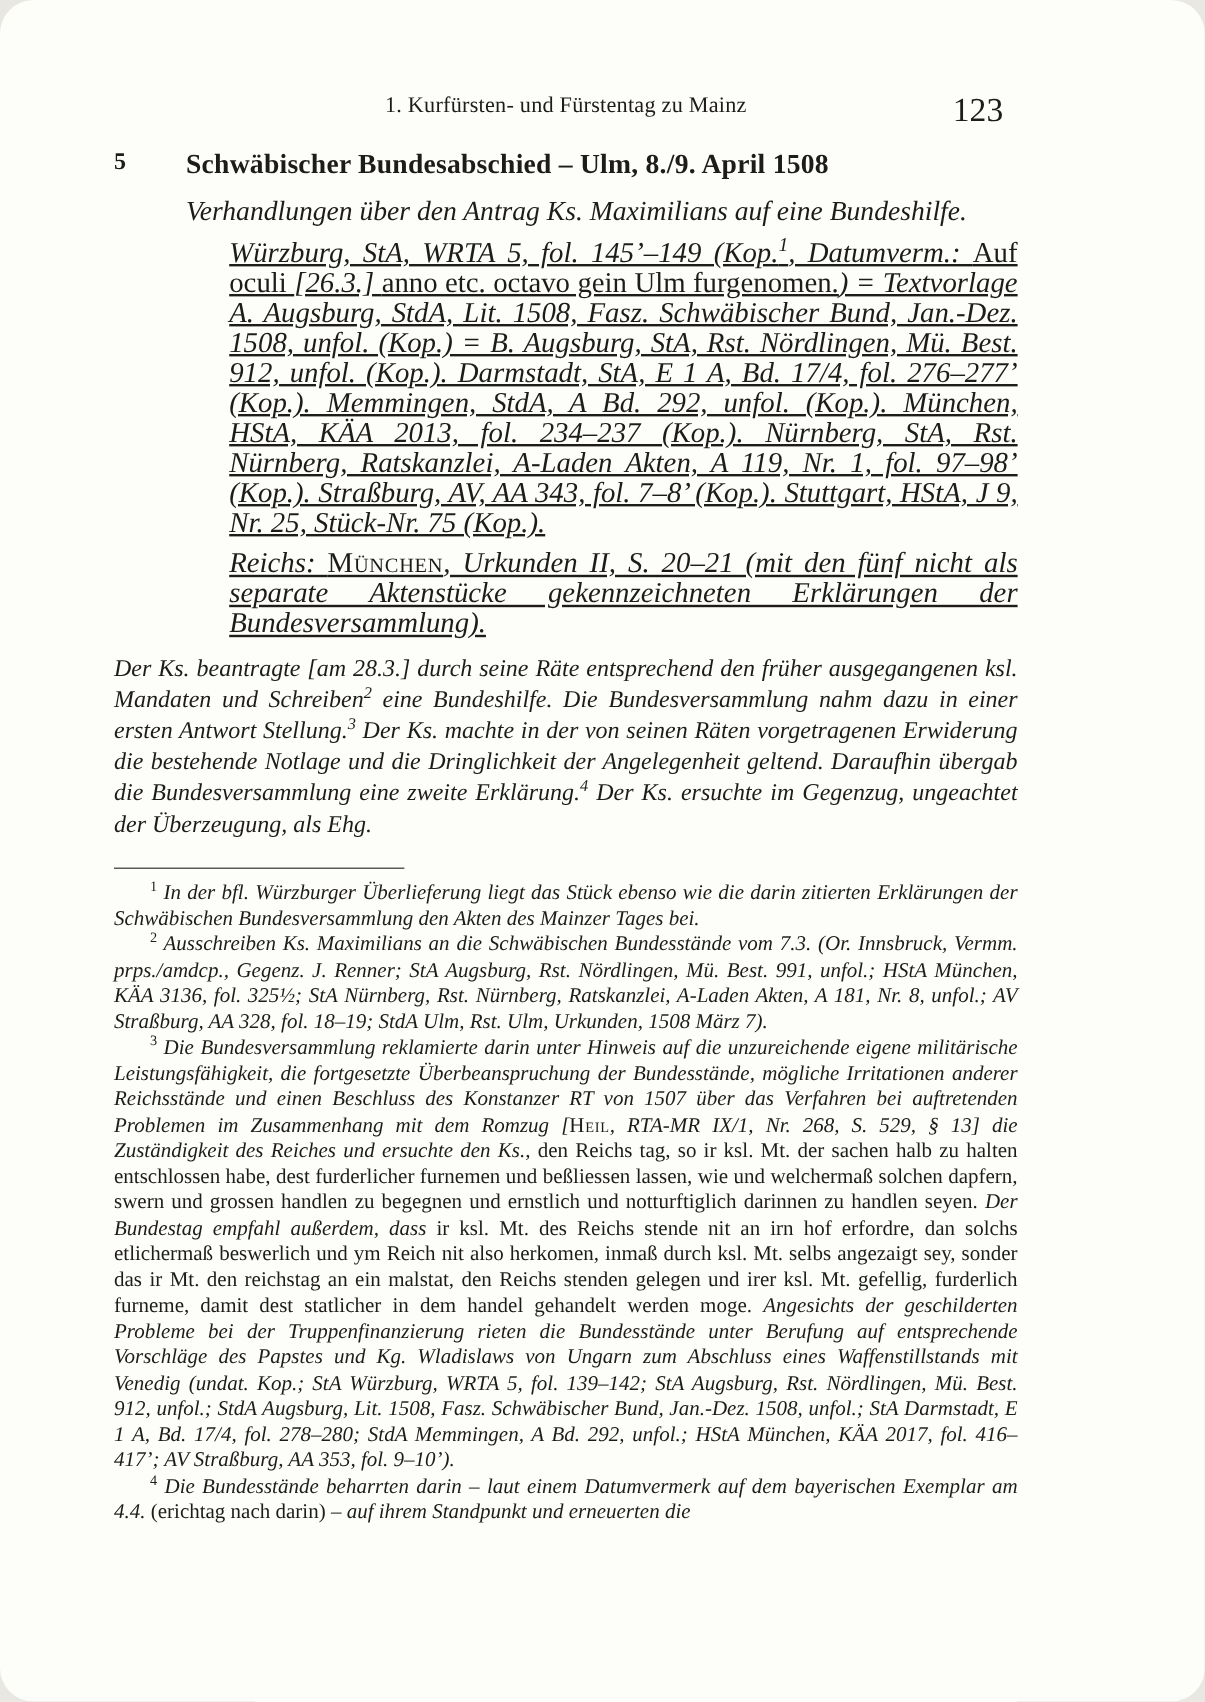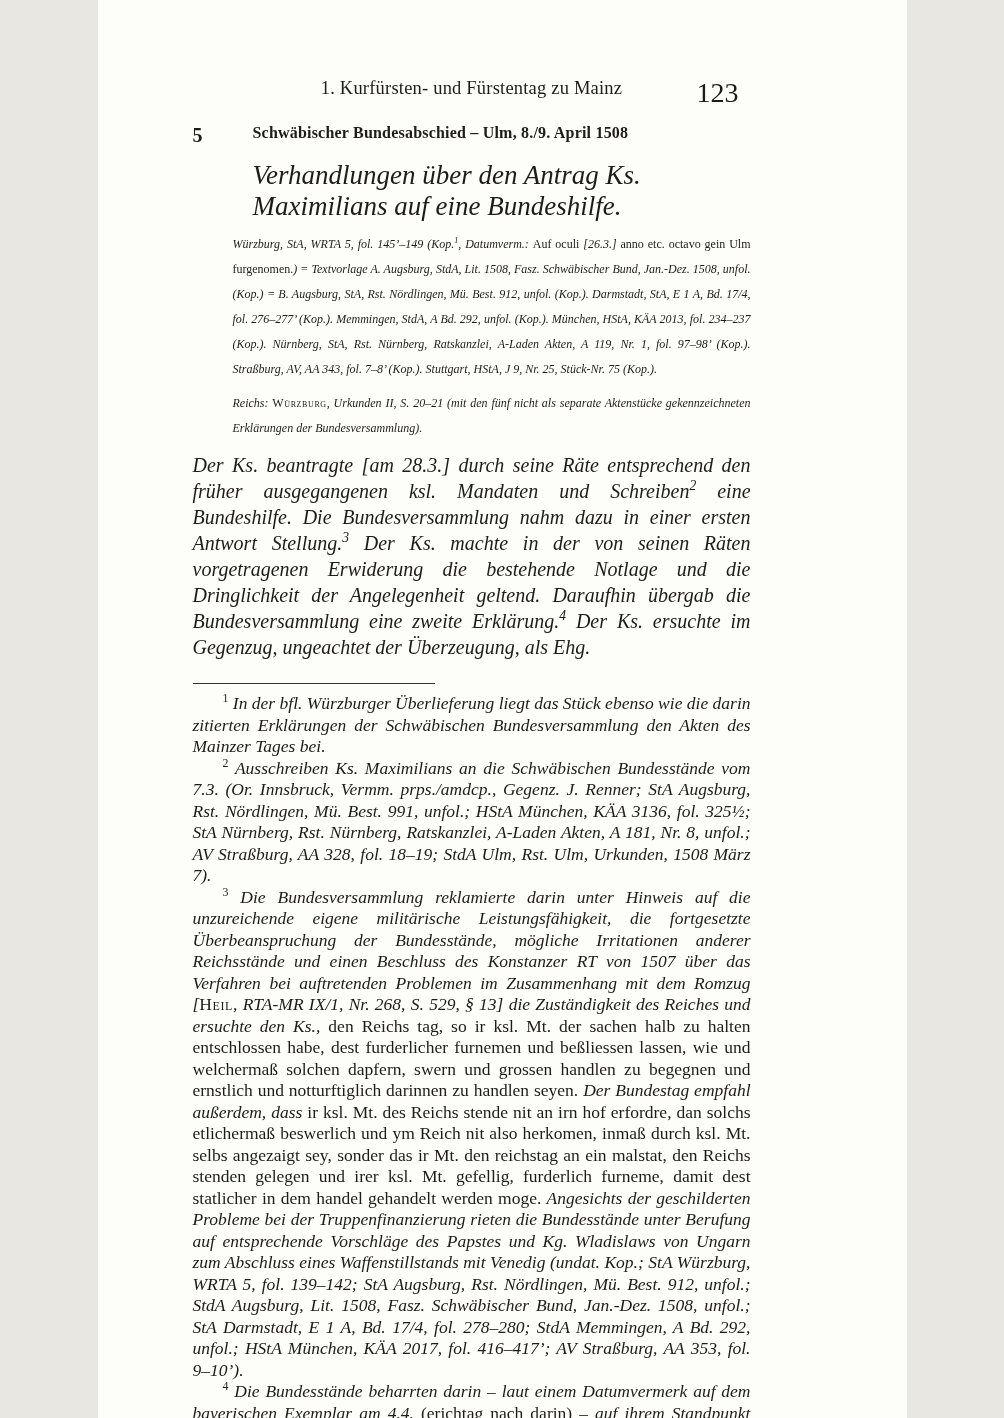--- a/index.html
+++ b/index.html
@@ -1,26 +1,27 @@
 <!DOCTYPE html>
 <html lang="de"><head>
 <meta charset="utf-8">
 <style>
   * { margin: 0; padding: 0; box-sizing: border-box; }
   html, body { background: #e9e7e2; }
   .page {
     position: relative;
-    width: 809px;
+    width: 1004px;
     height: 1418px;
     margin: 0 auto;
     background: #fdfdfa;
     color: #1e1c19;
     font-family: "Liberation Serif", "DejaVu Serif", serif;
     padding: 78px 156px 0 95px;
     overflow: hidden;
+    border-radius: 28px;
   }
   
   .running-header { position: relative; height: 24px; }
   .running-head-text {
     text-align: center;
     font-size: 18.5px;
     letter-spacing: 0.2px;
   }
   .page-num {
     position: absolute;
@@ -30,36 +31,37 @@
   }
   
   .entry-heading { display: flex; margin-top: 22px; }
   .entry-num {
     width: 60px;
     flex: 0 0 60px;
     font-weight: bold;
     font-size: 20px;
   }
   .entry-title {
-    font-size: 16px;
+    font-size: 23px;
     font-weight: bold;
     letter-spacing: 0.2px;
   }
   .subtitle {
     margin: 13px 0 0 60px;
     font-style: italic;
-    font-size: 27px;
+    font-size: 23px;
   }
   
   .source, .regest {
-    margin-left: 40px;
-    font-size: 12px;
+    margin-left: 96px;
+    font-size: 24px;
     line-height: 25px;
     text-align: justify;
     hyphens: auto;
+    text-decoration: underline;
     -webkit-hyphens: auto;
   }
   .source { margin-top: 10px; }
   .regest { margin-top: 9px; }
   
   .main-text {
     margin-top: 11px;
     font-size: 20px;
     line-height: 26px;
     text-align: justify;
@@ -108,21 +110,21 @@
 
     <div class="entry-heading">
       <span class="entry-num">5</span>
       <h1 class="entry-title">Schwäbischer Bundesabschied – Ulm, 8./9. April 1508</h1>
     </div>
 
     <p class="subtitle">Verhandlungen über den Antrag Ks. Maximilians auf eine Bundeshilfe.</p>
 
     <p class="source"><span class="seg-i">Würzburg, StA, WRTA 5, fol. 145’–149 (Kop.</span><span class="seg-supi">1</span><span class="seg-i">, Datumverm.: </span><span class="seg-r">Auf oculi </span><span class="seg-i">[26.3.] </span><span class="seg-r">anno etc. octavo gein Ulm furgenomen.</span><span class="seg-i">) = Textvorlage A. Augsburg, StdA, Lit. 1508, Fasz. Schwäbischer Bund, Jan.-Dez. 1508, unfol. (Kop.) = B. Augsburg, StA, Rst. Nördlingen, Mü. Best. 912, unfol. (Kop.). Darmstadt, StA, E 1 A, Bd. 17/4, fol. 276–277’ (Kop.). Memmingen, StdA, A Bd. 292, unfol. (Kop.). München, HStA, KÄA 2013, fol. 234–237 (Kop.). Nürnberg, StA, Rst. Nürnberg, Ratskanzlei, A-Laden Akten, A 119, Nr. 1, fol. 97–98’ (Kop.). Straßburg, AV, AA 343, fol. 7–8’ (Kop.). Stuttgart, HStA, J 9, Nr. 25, Stück-Nr. 75 (Kop.).</span></p>
 
-    <p class="regest"><span class="seg-i">Reichs: </span><span class="seg-sc">Würzburg</span><span class="seg-i">, Urkunden II, S. 20–21 (mit den fünf nicht als separate Aktenstücke gekennzeichneten Erklärungen der Bundesversammlung).</span></p>
+    <p class="regest"><span class="seg-i">Reichs: </span><span class="seg-sc">München</span><span class="seg-i">, Urkunden II, S. 20–21 (mit den fünf nicht als separate Aktenstücke gekennzeichneten Erklärungen der Bundesversammlung).</span></p>
 
     <p class="main-text"><span class="seg-i">Der Ks. beantragte [am 28.3.] durch seine Räte entsprechend den früher ausgegangenen ksl. Mandaten und Schreiben</span><span class="seg-supi">2</span><span class="seg-i"> eine Bundeshilfe. Die Bundesversammlung nahm dazu in einer ersten Antwort Stellung.</span><span class="seg-supi">3</span><span class="seg-i"> Der Ks. machte in der von seinen Räten vorgetragenen Erwiderung die bestehende Notlage und die Dringlichkeit der Angelegenheit geltend. Daraufhin übergab die Bundesversammlung eine zweite Erklärung.</span><span class="seg-supi">4</span><span class="seg-i"> Der Ks. ersuchte im Gegenzug, ungeachtet der Überzeugung, als Ehg.</span></p>
 
   </section>
 
   <div class="footnote-rule"></div>
 
   <div class="footnotes">
     <p class="footnote"><span class="seg-sup">1</span><span class="seg-i"> In der bfl. Würzburger Überlieferung liegt das Stück ebenso wie die darin zitierten Erklärungen der Schwäbischen Bundesversammlung den Akten des Mainzer Tages bei.</span></p>
     <p class="footnote"><span class="seg-sup">2</span><span class="seg-i"> Ausschreiben Ks. Maximilians an die Schwäbischen Bundesstände vom 7.3. (Or. Innsbruck, Vermm. prps./amdcp., Gegenz. J. Renner; StA Augsburg, Rst. Nördlingen, Mü. Best. 991, unfol.; HStA München, KÄA 3136, fol. 325½; StA Nürnberg, Rst. Nürnberg, Ratskanzlei, A-Laden Akten, A 181, Nr. 8, unfol.; AV Straßburg, AA 328, fol. 18–19; StdA Ulm, Rst. Ulm, Urkunden, 1508 März 7).</span></p>

